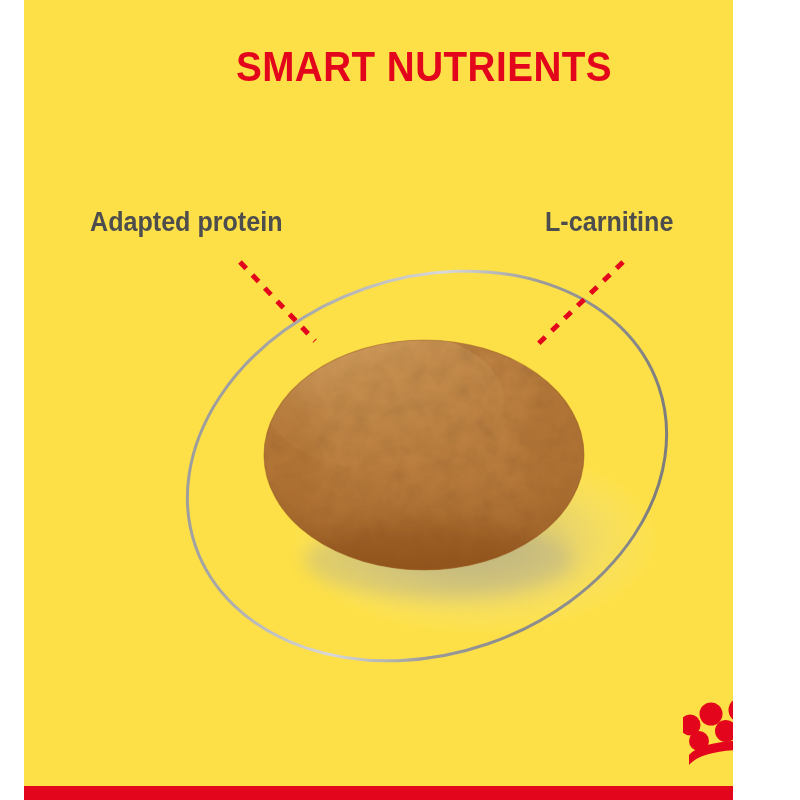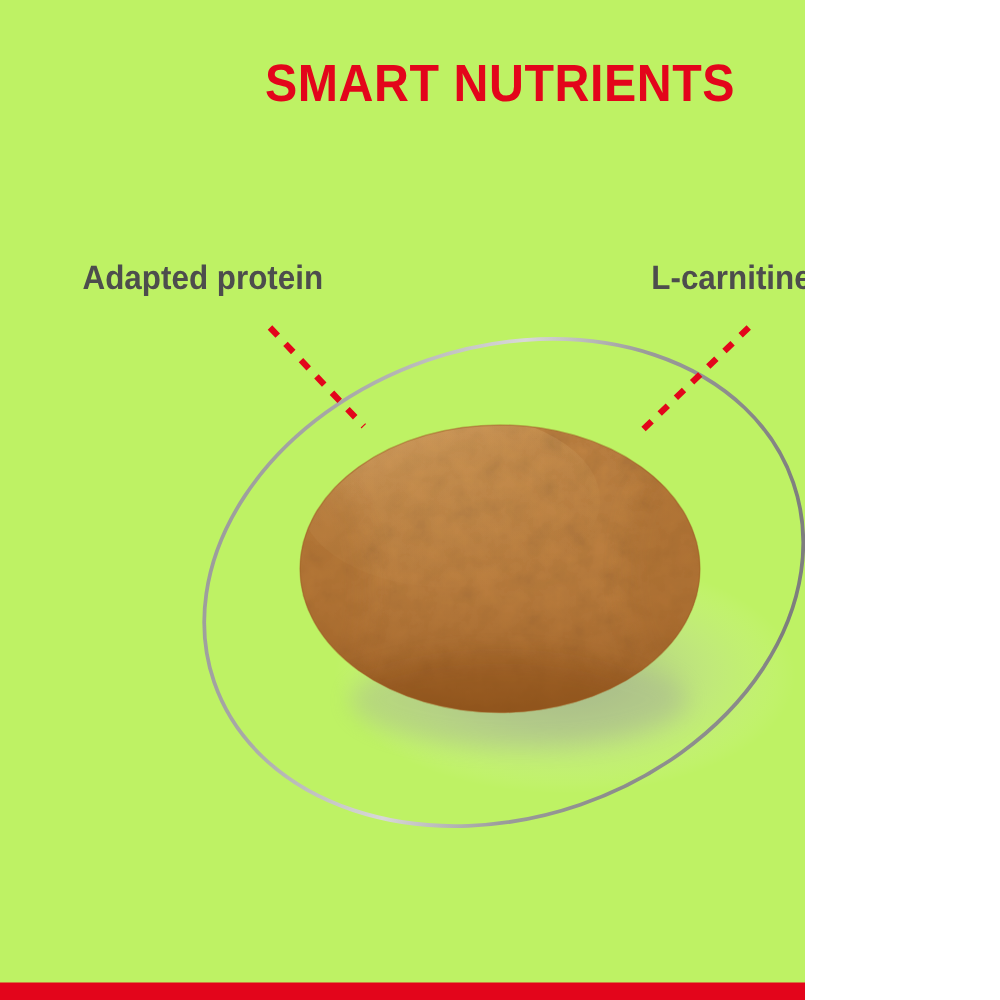--- a/index.html
+++ b/index.html
@@ -7,24 +7,25 @@
     margin: 0;
     padding: 0;
     background: #ffffff;
   }
   body {
     font-family: "Liberation Sans", sans-serif;
   }
 
   #stage {
     position: relative;
-    width: 644px;
+    width: 709px;
     height: 800px;
-    background: #bef264;
+    background: #fde047;
     overflow: hidden;
+    margin-left: 24px;
   }
 
   
   .title {
     position: absolute;
     left: 0;
     top: 46px;
     width: 800px;
     text-align: center;
     font-family: "Liberation Sans", sans-serif;

